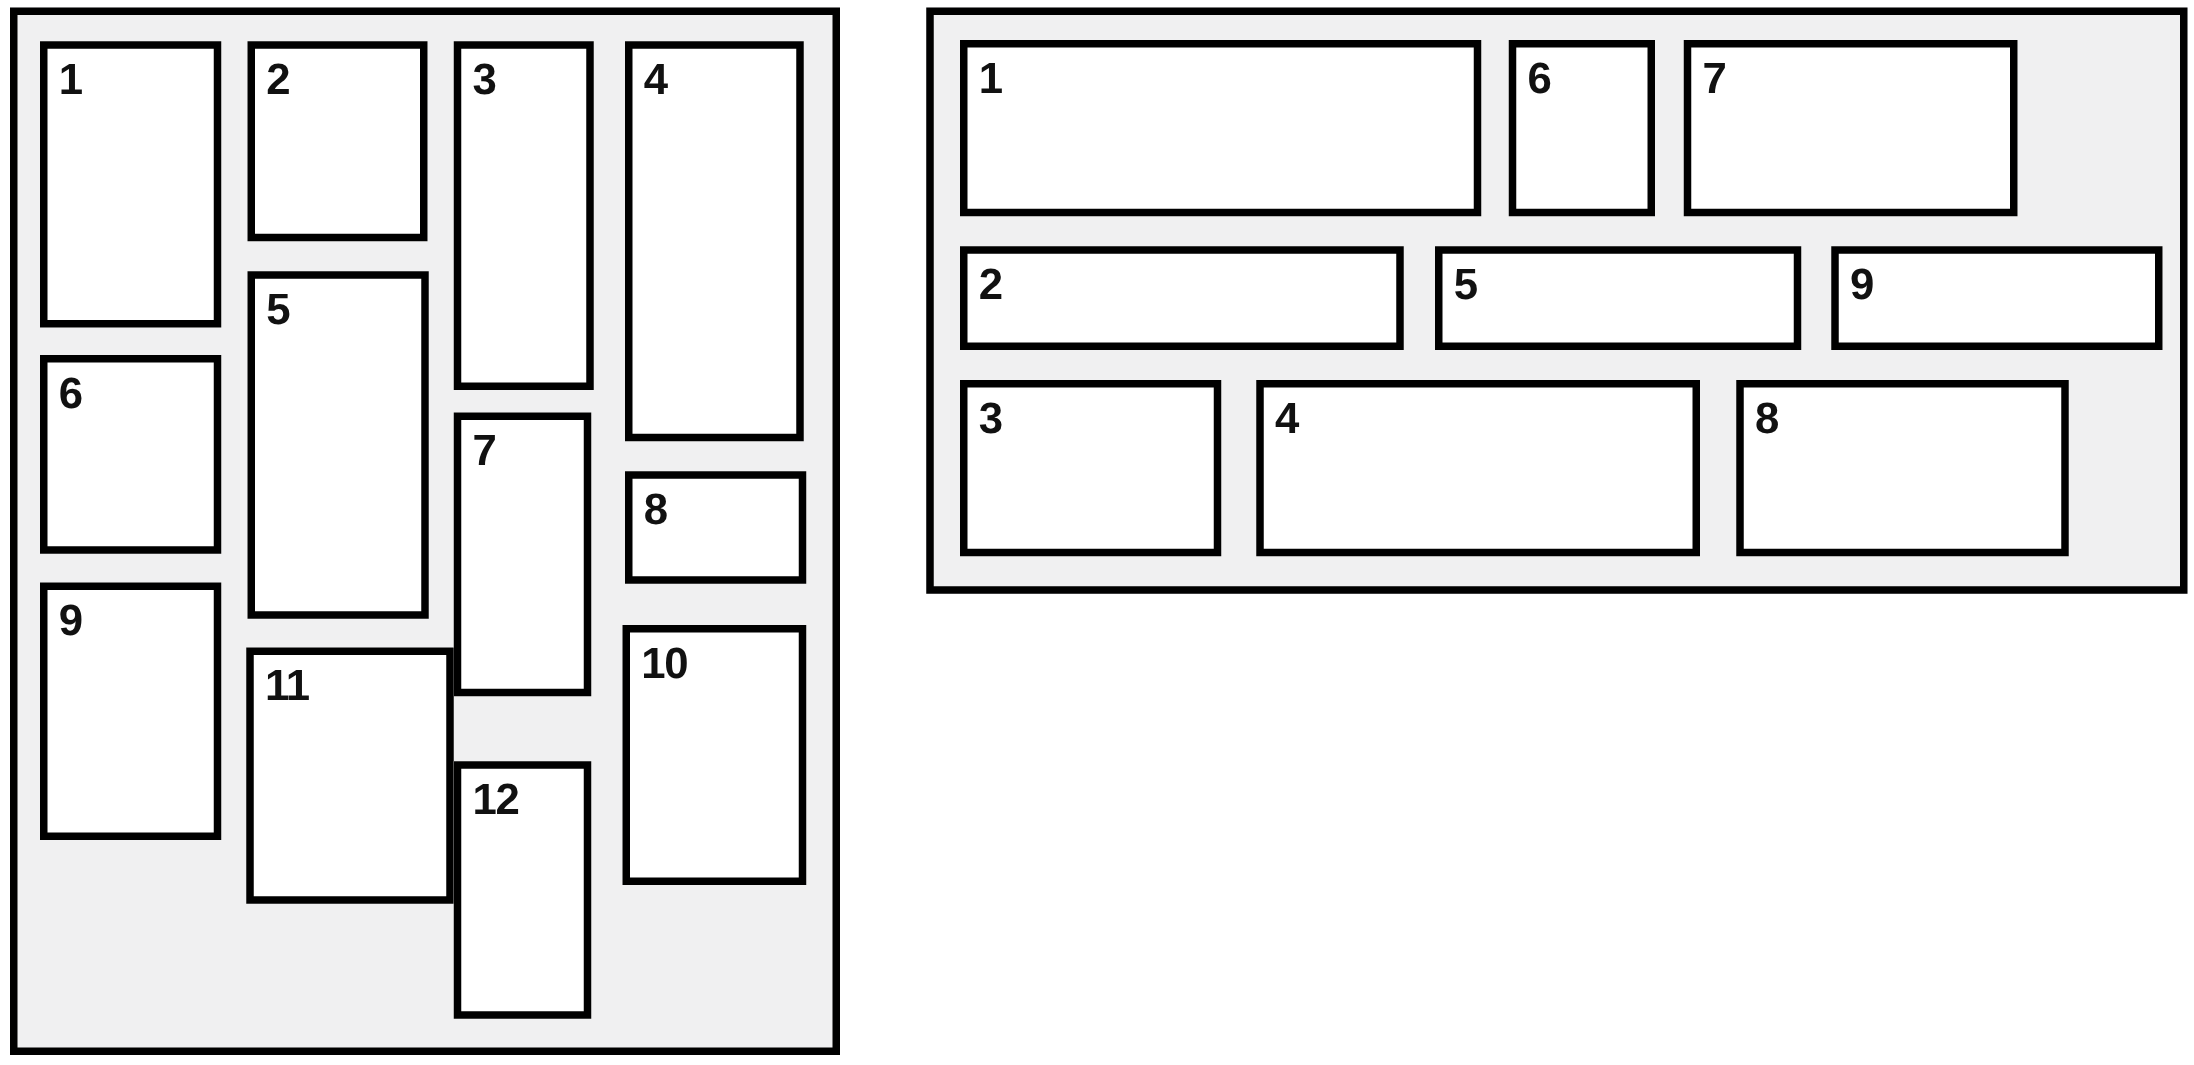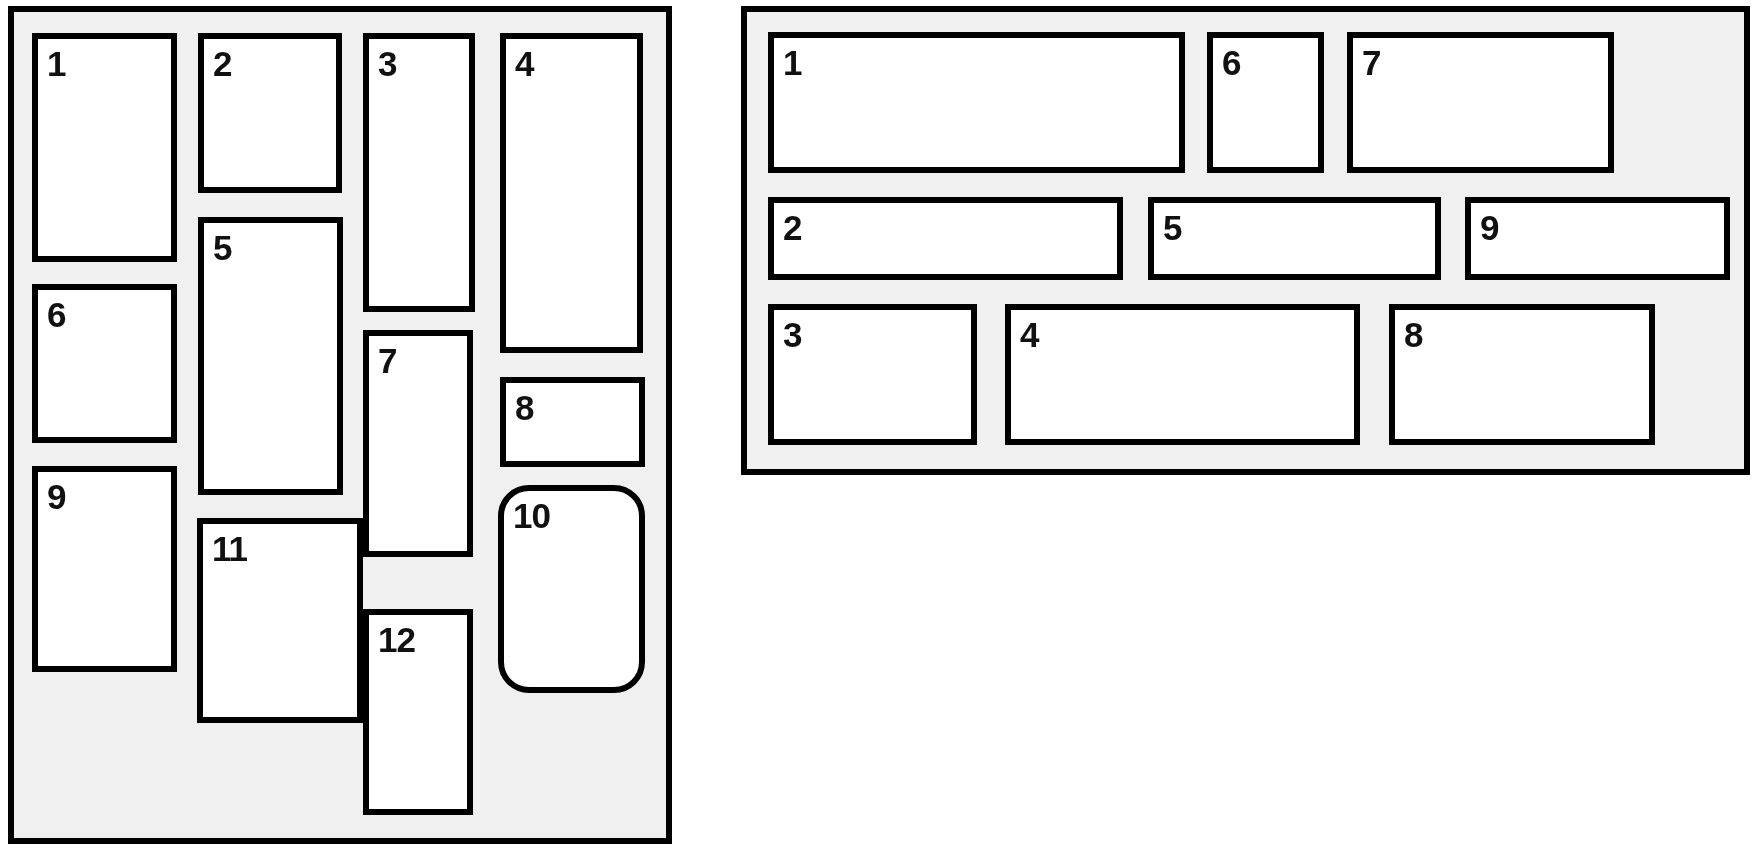--- a/index.html
+++ b/index.html
@@ -67,21 +67,21 @@
       </div>
       <div class="masonry-box" style="left: 349px; top: 318px; width: 110px; height: 227px;">
         <span class="box-label">7</span>
       </div>
       <div class="masonry-box" style="left: 486px; top: 365px; width: 145px; height: 90px;">
         <span class="box-label">8</span>
       </div>
       <div class="masonry-box" style="left: 18px; top: 454px; width: 145px; height: 206px;">
         <span class="box-label">9</span>
       </div>
-      <div class="masonry-box" style="left: 484px; top: 473px; width: 147px; height: 208px; border-radius: 31px;">
+      <div class="masonry-box" style="left: 484px; top: 488px; width: 147px; height: 208px;">
         <span class="box-label">10</span>
       </div>
       <div class="masonry-box" style="left: 183px; top: 506px; width: 166px; height: 205px;">
         <span class="box-label">11</span>
       </div>
       <div class="masonry-box" style="left: 349px; top: 565px; width: 110px; height: 206px; margin-top: 32px;">
         <span class="box-label">12</span>
       </div>
     </section>
   <section class="panel" style="left: 741px; top: 6px; width: 1009px; height: 469px;">

